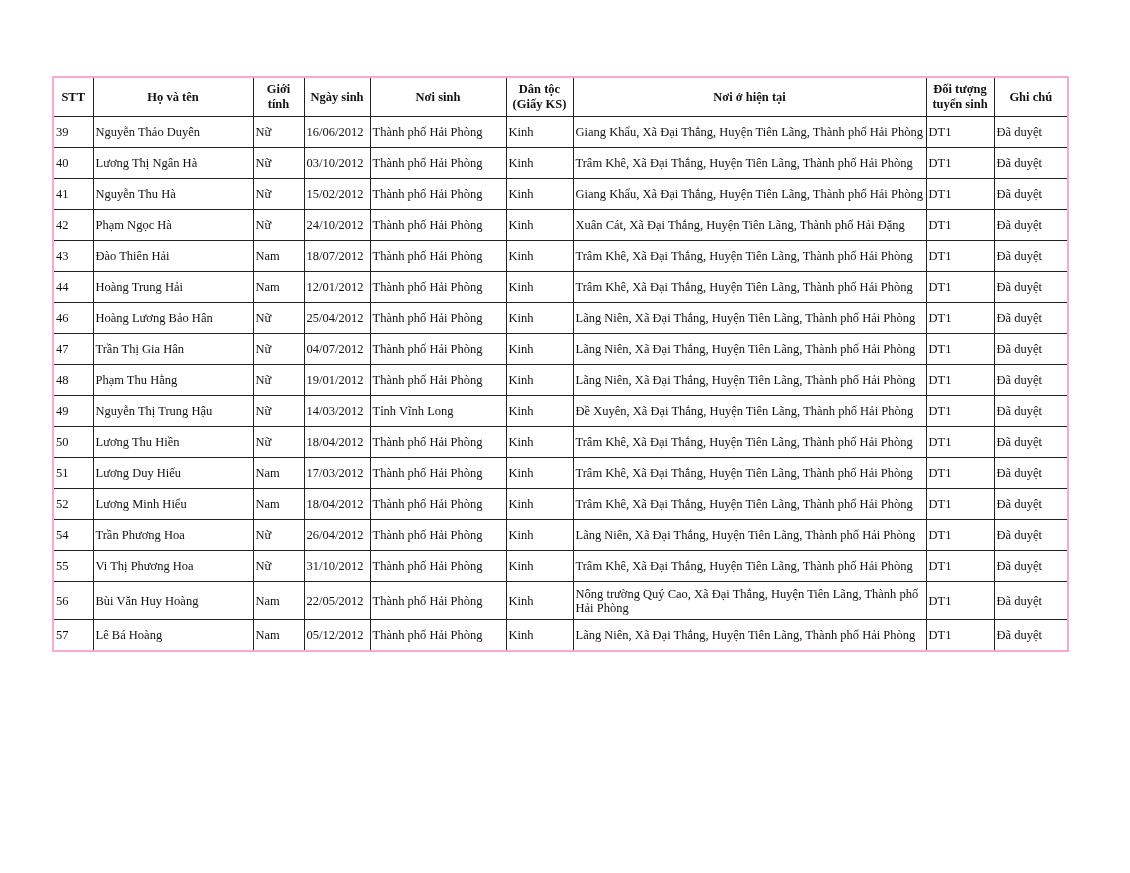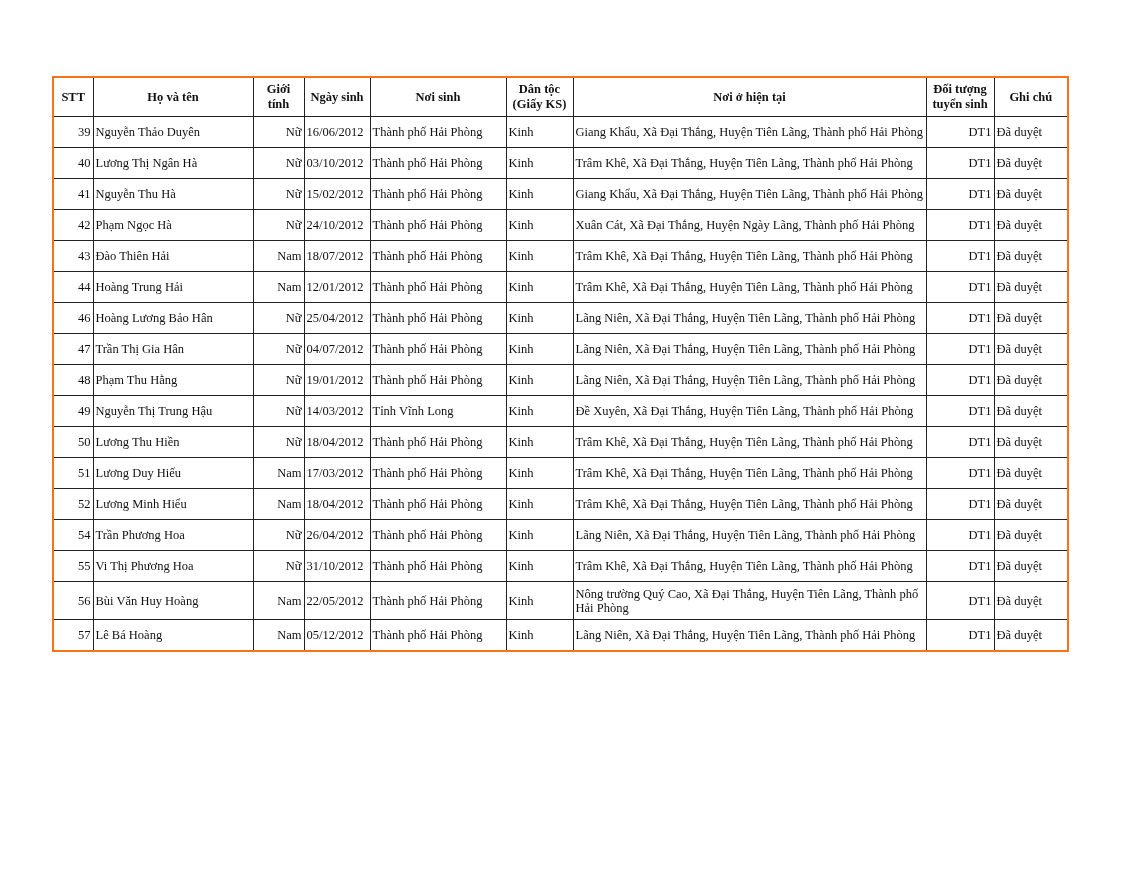--- a/index.html
+++ b/index.html
@@ -6,39 +6,39 @@
     body { width: 1130px; height: 873px; position: relative; overflow: hidden; }
     table.roster {
       position: absolute;
       left: 52px; top: 76px;
       width: 1015px;
       border-collapse: collapse;
       table-layout: fixed;
       font-family: "Liberation Serif", serif;
       font-size: 12.5px;
       color: #111;
-      border: 2px solid #f97316;
+      border: 2px solid #f9a8d4;
     }
     table.roster th, table.roster td {
       border: 1.5px solid #222;
       padding: 0 2px;
       vertical-align: middle;
       overflow: hidden;
     }
     table.roster th {
       font-weight: bold;
       text-align: center;
       height: 38px;
       line-height: 15px;
       font-size: 12.5px;
     }
     table.roster td { height: 30px; line-height: 14px; }
     table.roster tr.tall td { height: 37px; }
     table.roster tr.last td { height: 35px; }
-    td.c { text-align: right; }
+    td.c { text-align: left; }
     td.l { text-align: left; }
   </style>
 </head>
 <body>
 
 <table class="roster">
   <colgroup>
     <col style="width:40px">
     <col style="width:160px">
     <col style="width:51px">
@@ -96,21 +96,21 @@
     <td class="c">DT1</td>
     <td class="l">Đã duyệt</td>
   </tr>
       <tr>
     <td class="c">42</td>
     <td class="l">Phạm Ngọc Hà</td>
     <td class="c">Nữ</td>
     <td class="l">24/10/2012</td>
     <td class="l">Thành phố Hải Phòng</td>
     <td class="l">Kinh</td>
-    <td class="l">Xuân Cát, Xã Đại Thắng, Huyện Ngày Lãng, Thành phố Hải Phòng</td>
+    <td class="l">Xuân Cát, Xã Đại Thắng, Huyện Tiên Lãng, Thành phố Hải Đặng</td>
     <td class="c">DT1</td>
     <td class="l">Đã duyệt</td>
   </tr>
       <tr>
     <td class="c">43</td>
     <td class="l">Đào Thiên Hải</td>
     <td class="c">Nam</td>
     <td class="l">18/07/2012</td>
     <td class="l">Thành phố Hải Phòng</td>
     <td class="l">Kinh</td>

